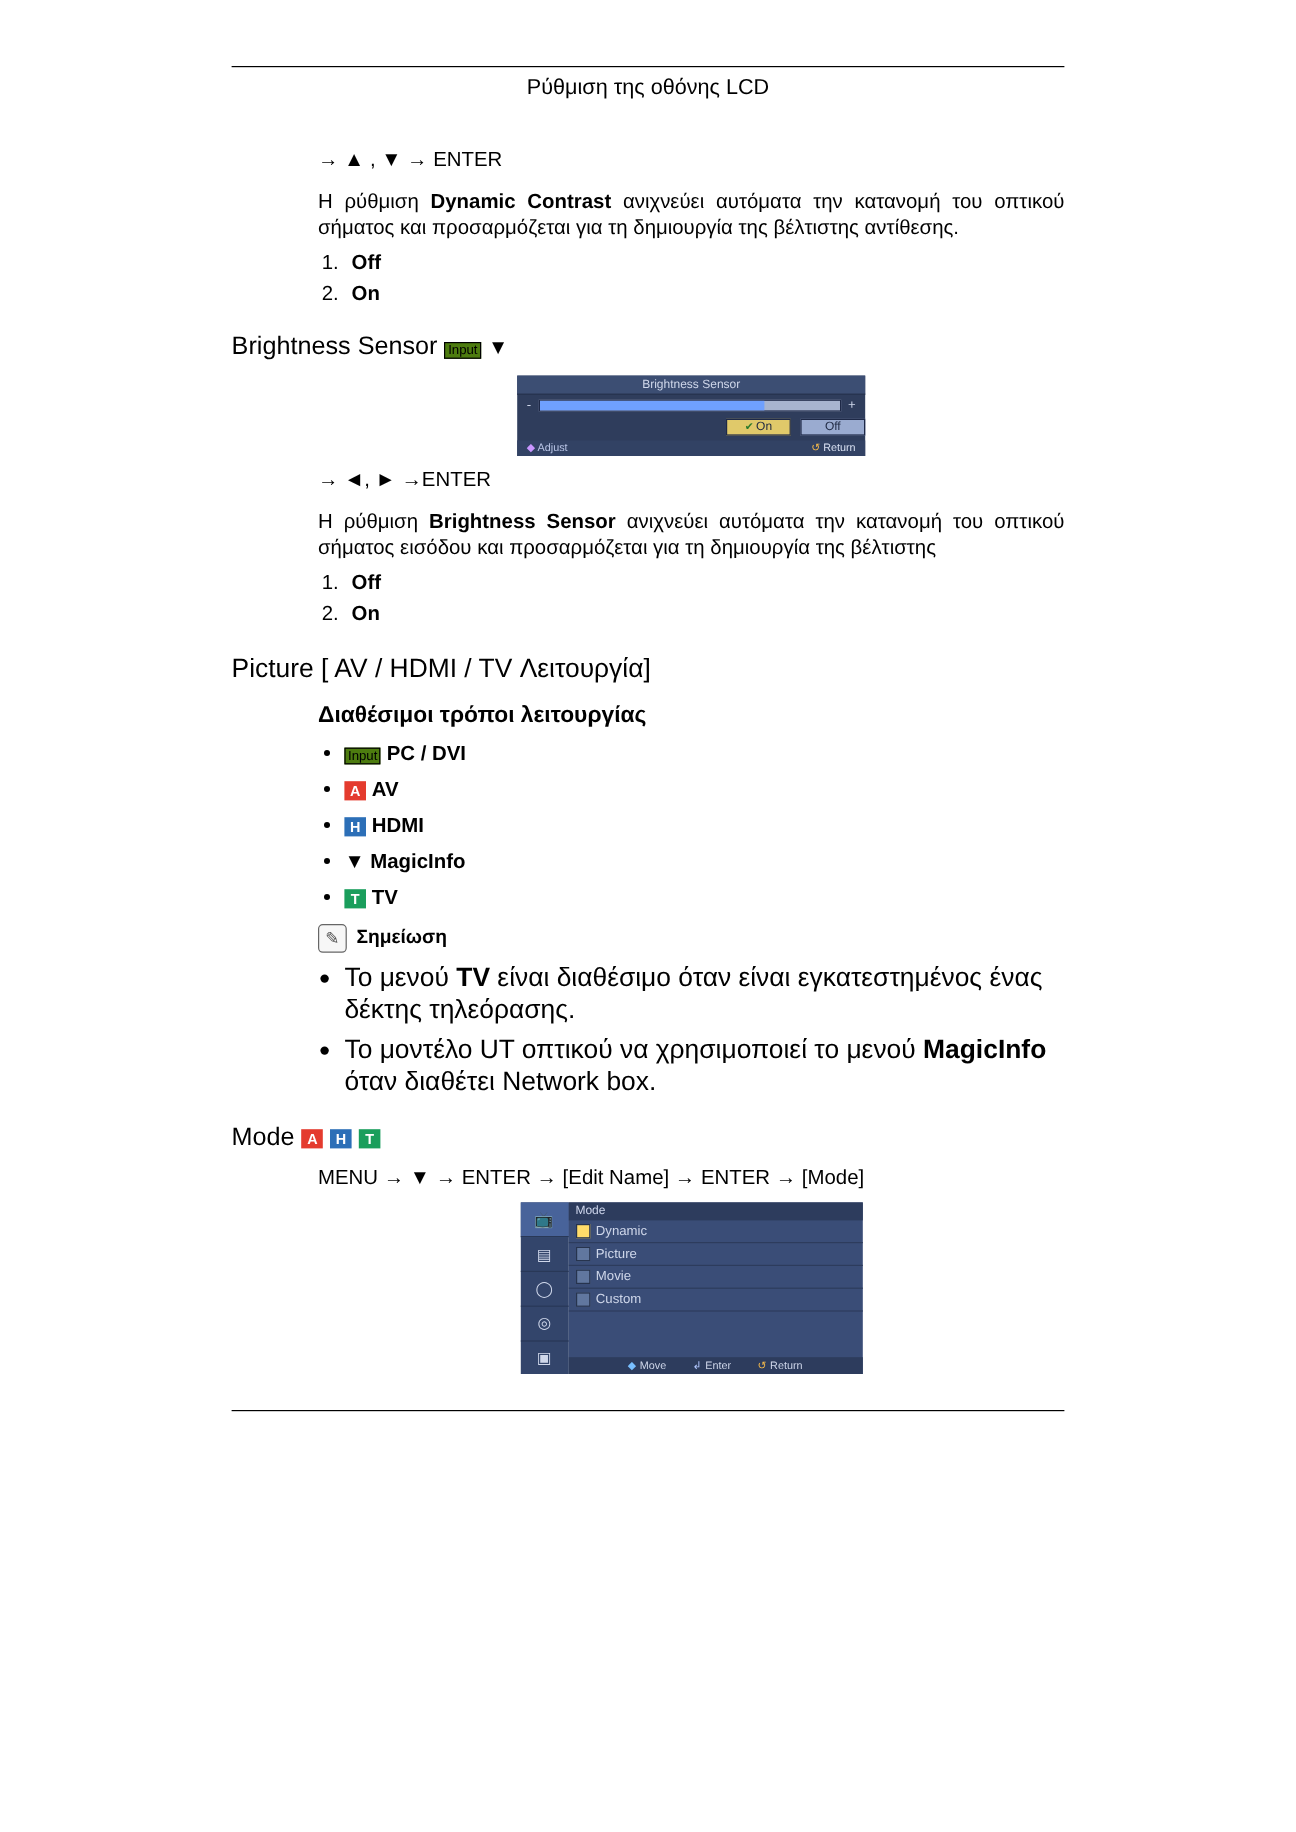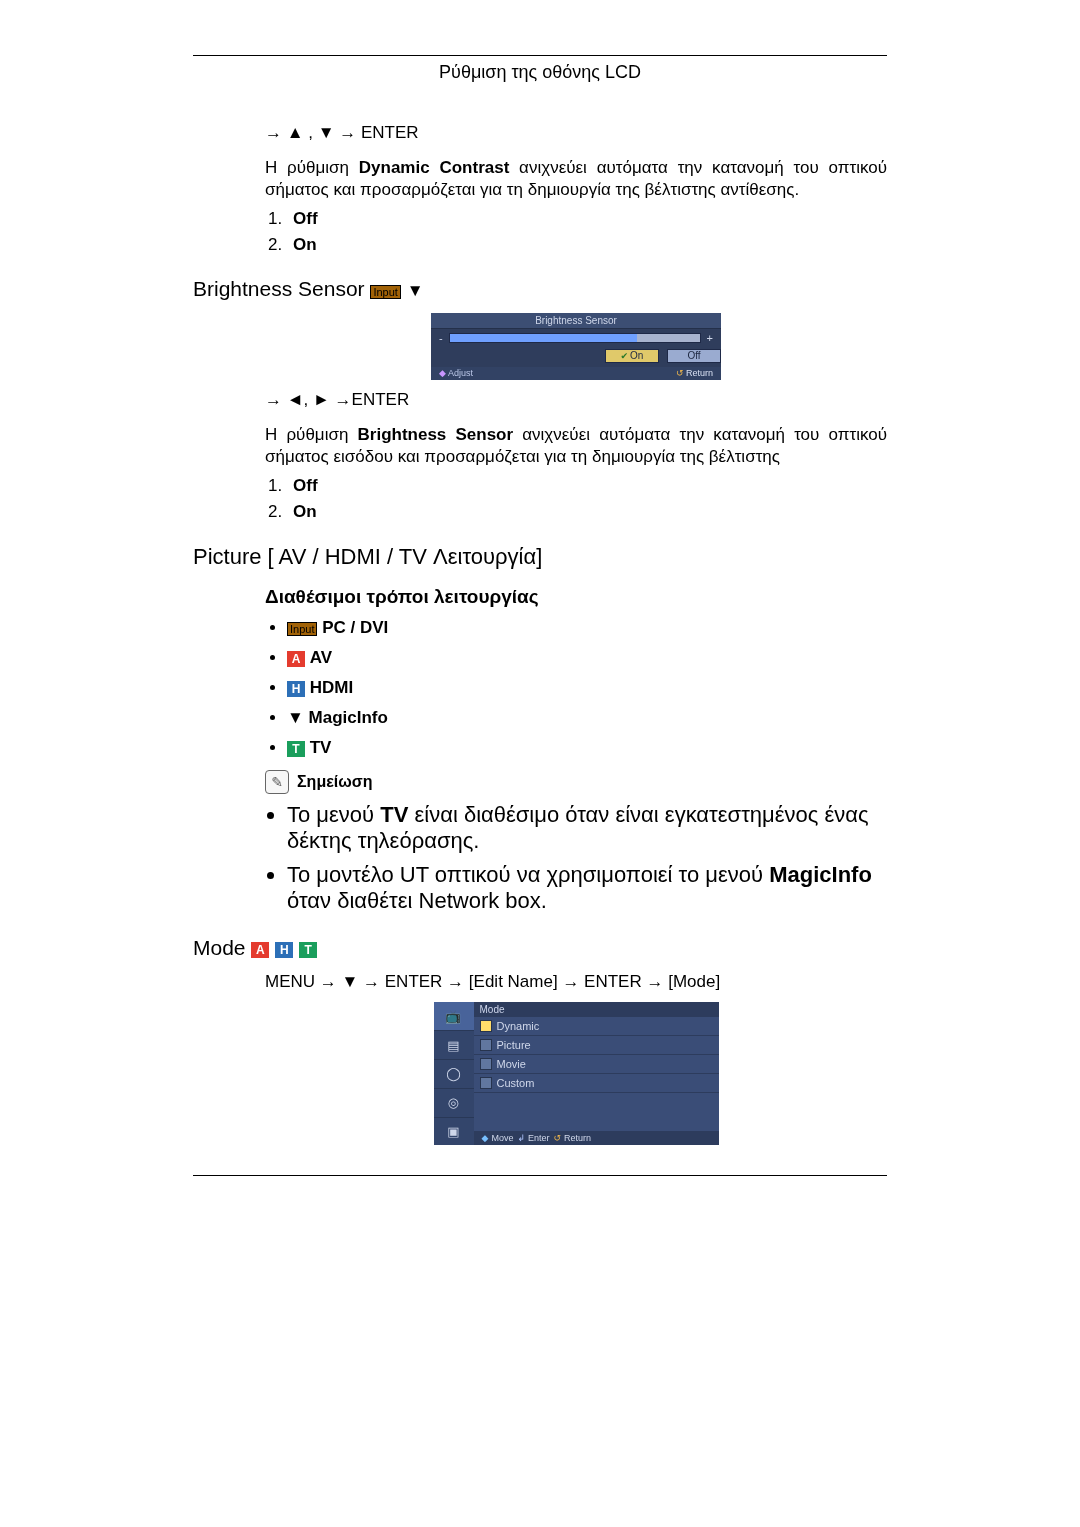--- a/index.html
+++ b/index.html
@@ -90,21 +90,21 @@
   }
   .icon-a { background:#e43b2e; color:#fff; }
   .icon-h { background:#2c6fb7; color:#fff; }
   .icon-t { background:#1a9e5c; color:#fff; }
   .icon-m { color:#000; font-size:17px; }
   .icon-input {
     font-size: 11px;
     border:1px solid #000;
     padding:0 2px;
     display:inline-block;
-    background:#a16207;
+    background:#4d7c0f;
     line-height:12px;
   }
   .icon-note {
     border:1px solid #666;
     border-radius:4px;
     width:22px;height:22px;
     display:inline-flex;align-items:center;justify-content:center;
     font-size:14px;
     color:#555;
     background:#f7f7f7;
@@ -189,21 +189,21 @@
     padding:3px 6px;
     font-size:11px;
   }
   .osd-mode-item .sq {
     width:10px;height:10px;background:#61779f;border:1px solid #27344e;
     display:inline-block;
   }
   .osd-mode-item.sel .sq { background:#ffdc6a; }
   .osd-mode-fill { height:38px; }
   .osd-mode-foot {
-    display:flex;justify-content:flex-start;gap:4px;
+    display:flex;justify-content:center;gap:22px;
     font-size:9px;background:#2d3c5d;padding:2px 8px;
   }
   .osd-mode-foot span::before { margin-right:3px; }
   .osd-mode-foot .mv::before  { content:"◆"; color:#78bfff; }
   .osd-mode-foot .en::before  { content:"↲"; color:#b1c7ff; }
   .osd-mode-foot .rt::before  { content:"↺"; color:#f2b84b; }
 </style>
 </head>
 <body>
 <div class="page">

